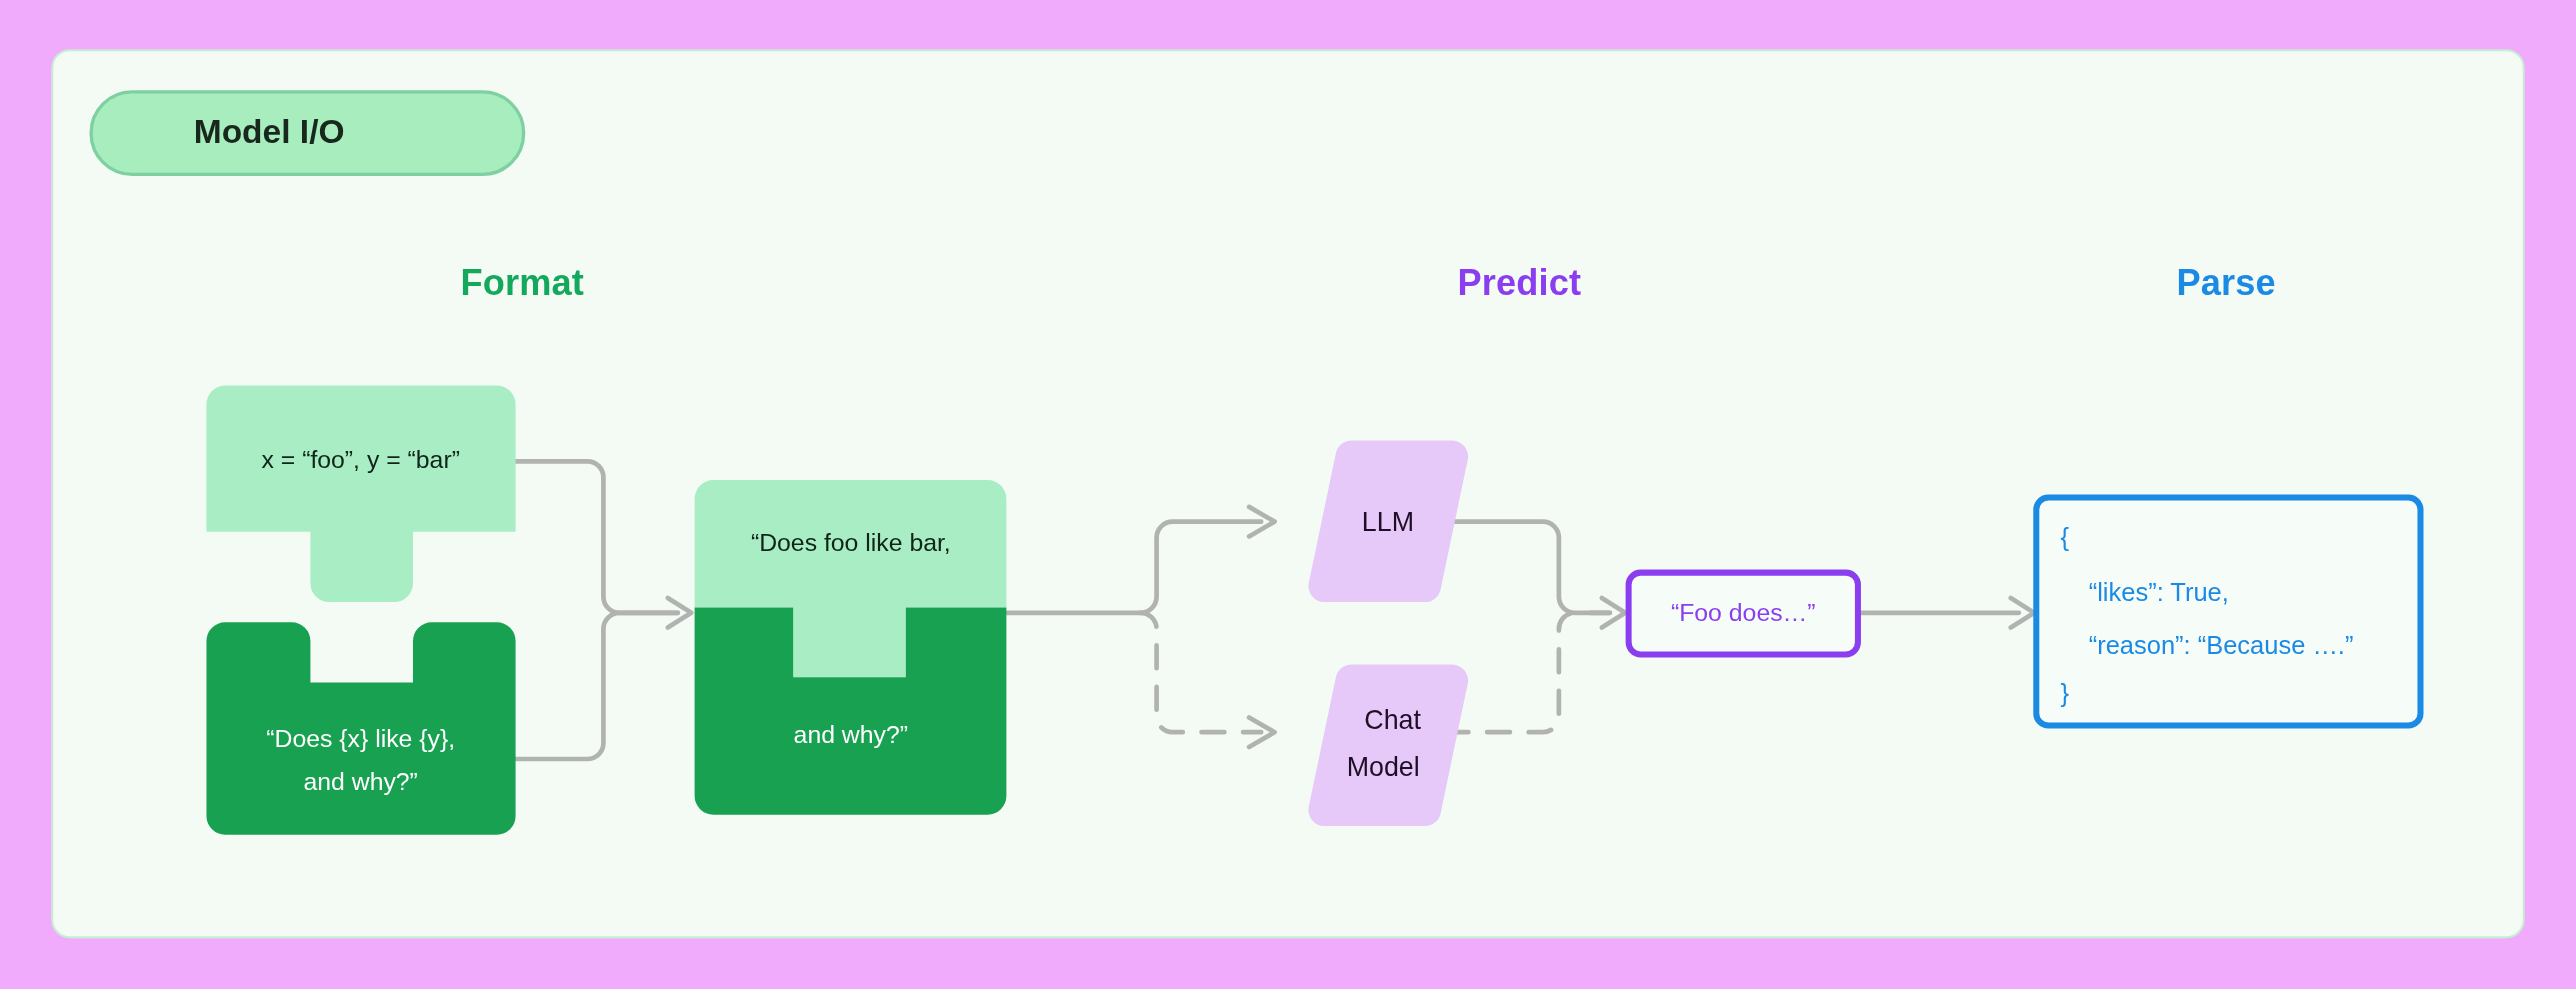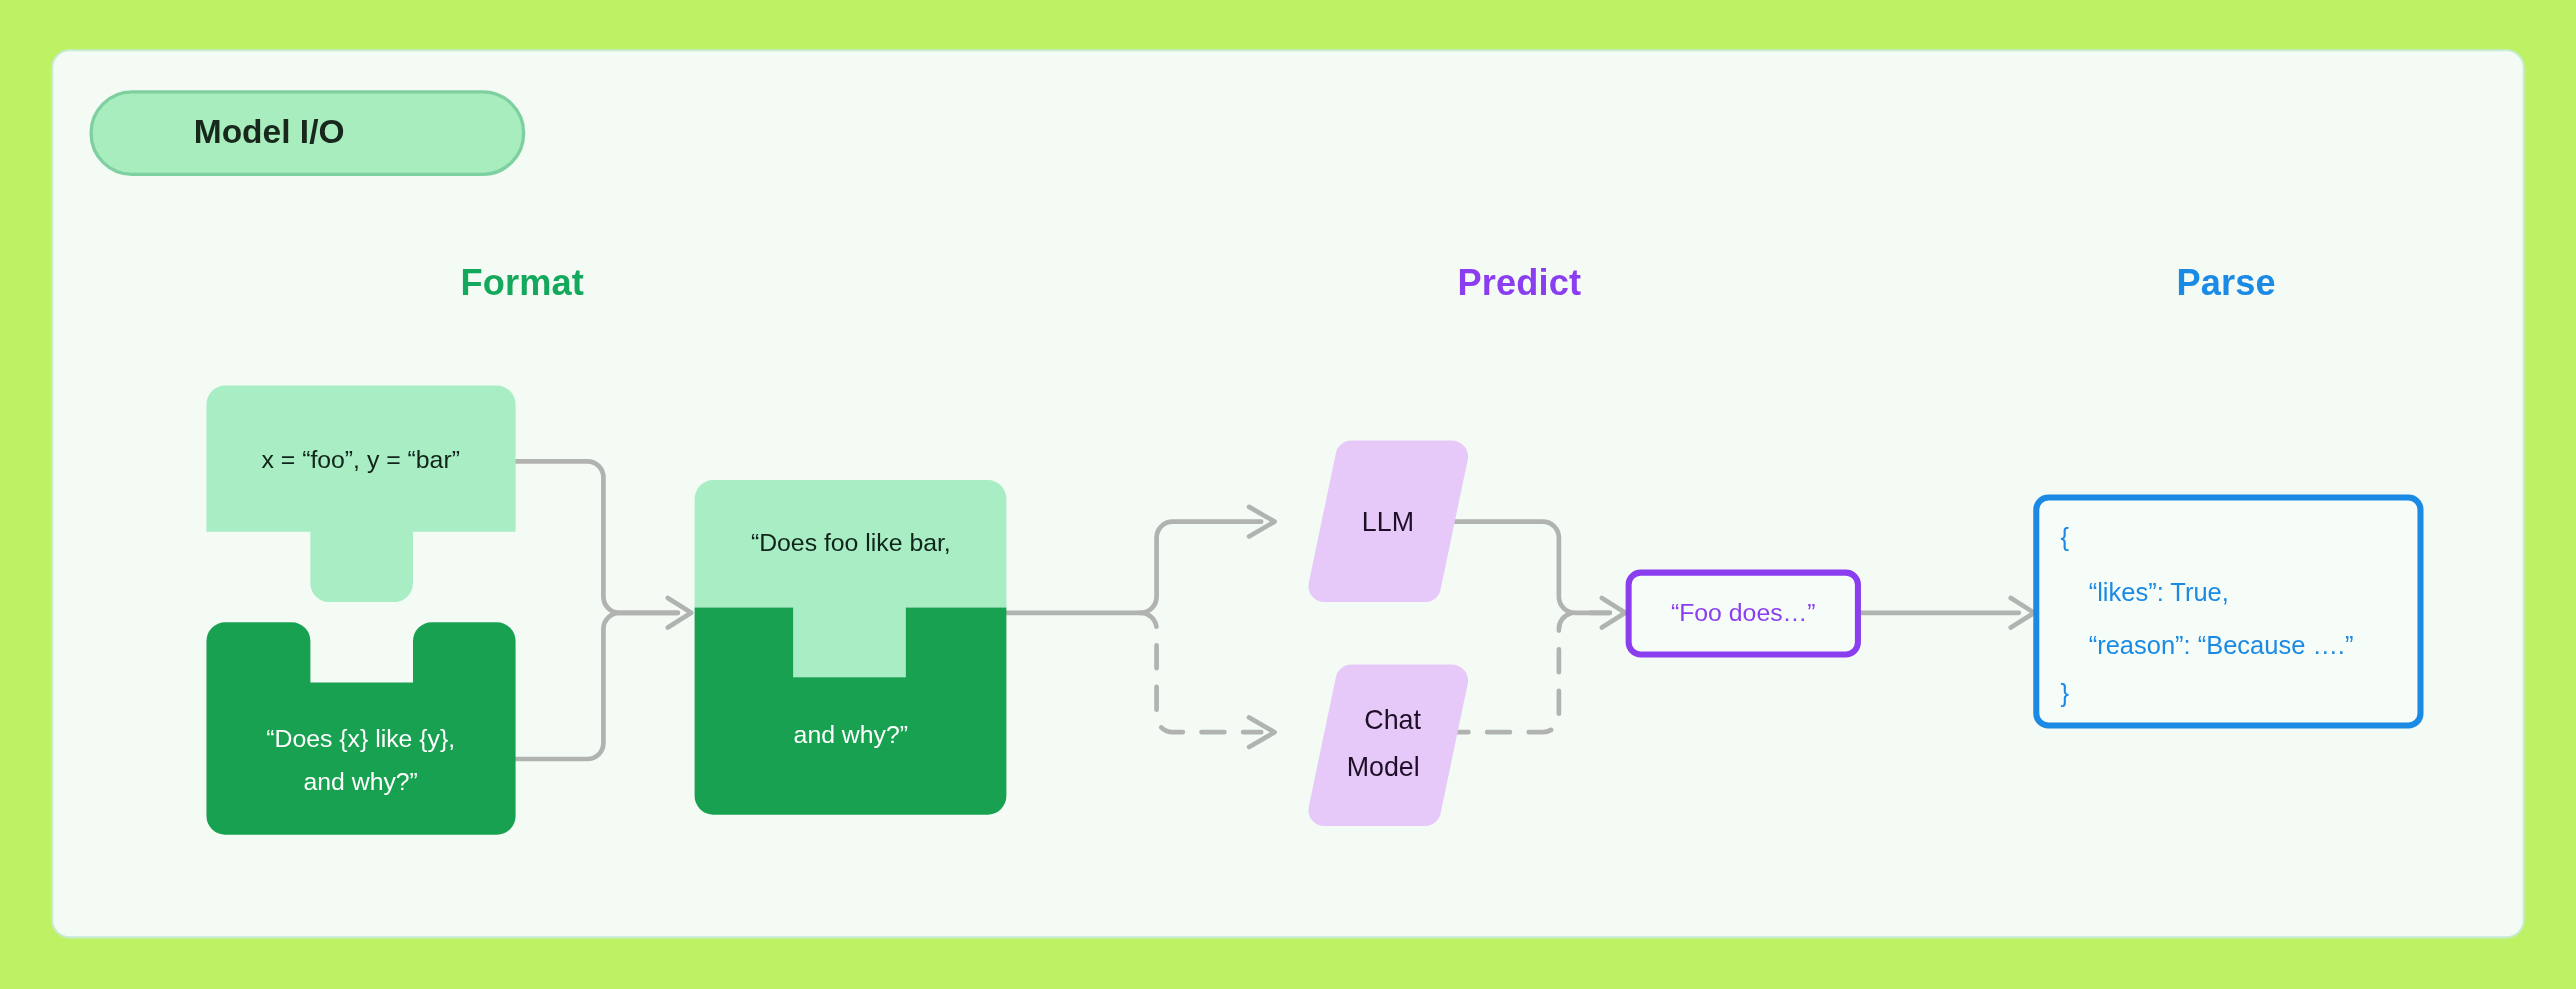--- a/index.html
+++ b/index.html
@@ -10,21 +10,21 @@
   body {
     width: 2576px;
     height: 989px;
     font-family: "Liberation Sans", sans-serif;
     overflow: hidden;
   }
   #stage {
     position: relative;
     width: 2576px;
     height: 989px;
-    background: #bef264;
+    background: #f0abfc;
   }
   #diagram-svg {
     position: absolute;
     left: 0;
     top: 0;
     display: block;
   }
   text { dominant-baseline: middle; }
   .sec-title { font-weight: bold; font-size: 54px; letter-spacing: 0.2px; }
   .piece-label { font-size: 37px; }

